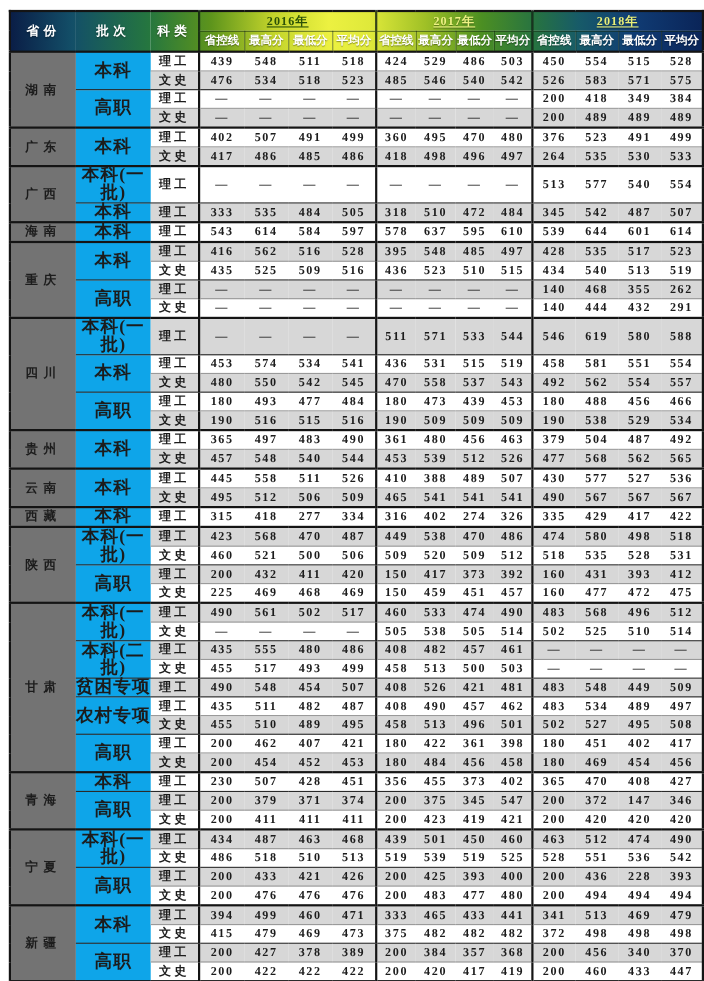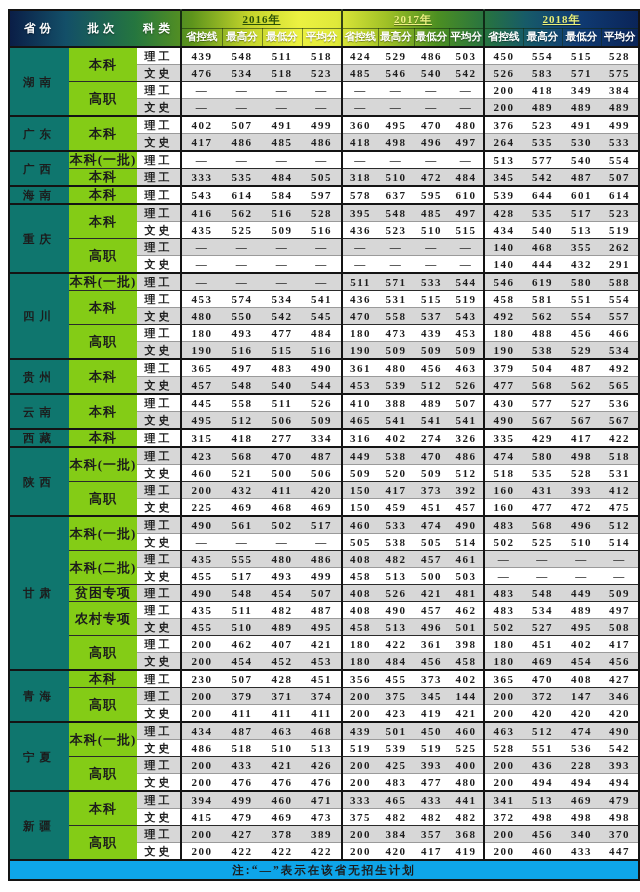--- a/index.html
+++ b/index.html
@@ -31,22 +31,22 @@
   .sh.g0 { border-left: 2px solid rgba(10,25,12,.8); }
 
   
   tbody td { height: 16px; line-height: 16px; font-weight: bold; text-align: center;
              font-size: 11px; color: #1c1c1c; padding: 0; }
   td.cat, td.val { border-top: 1px solid #9a9a9a; }
   tr.zebra td.cat, tr.zebra td.val { background: #d7d7d7; }
   td.val { letter-spacing: 1.5px; }
   td.val.g0 { border-left: 2px solid #141414; }
   td.cat { border-right: 2px solid #141414; letter-spacing: 3px; text-align: center; }
-  td.prov { font-size: 11.5px; letter-spacing: 5px; background: #0f766e; }
-  td.batch { font-size: 13px; letter-spacing: 1px; background: #84cc16; }
+  td.prov { font-size: 11.5px; letter-spacing: 5px; background: #737373; }
+  td.batch { font-size: 16px; letter-spacing: 1px; background: #0ea5e9; }
   tr.batch-start td { border-top: 1px solid #2a2a2a; }
   tr.prov-start td { border-top: 2px solid #141414; }
 
   
   .note { height: 20px; background: #0ea5e9; border-top: 2px solid #141414;
           font-weight: bold; font-size: 11.5px; letter-spacing: 2px;
           color: #1c1c1c; text-align: center; }
 </style>
 </head>
 <body>
@@ -687,21 +687,21 @@
         <tr class="zebra batch-start">
           <td class="batch" rowspan="2">高职</td>
           <td class="cat">理工</td>
           <td class="val g0">200</td>
           <td class="val">379</td>
           <td class="val">371</td>
           <td class="val">374</td>
           <td class="val g0">200</td>
           <td class="val">375</td>
           <td class="val">345</td>
-          <td class="val">144</td>
+          <td class="val">547</td>
           <td class="val g0">200</td>
           <td class="val">372</td>
           <td class="val">147</td>
           <td class="val">346</td>
         </tr>
         <tr class="">
           <td class="cat">文史</td>
           <td class="val g0">200</td>
           <td class="val">411</td>
           <td class="val">411</td>

